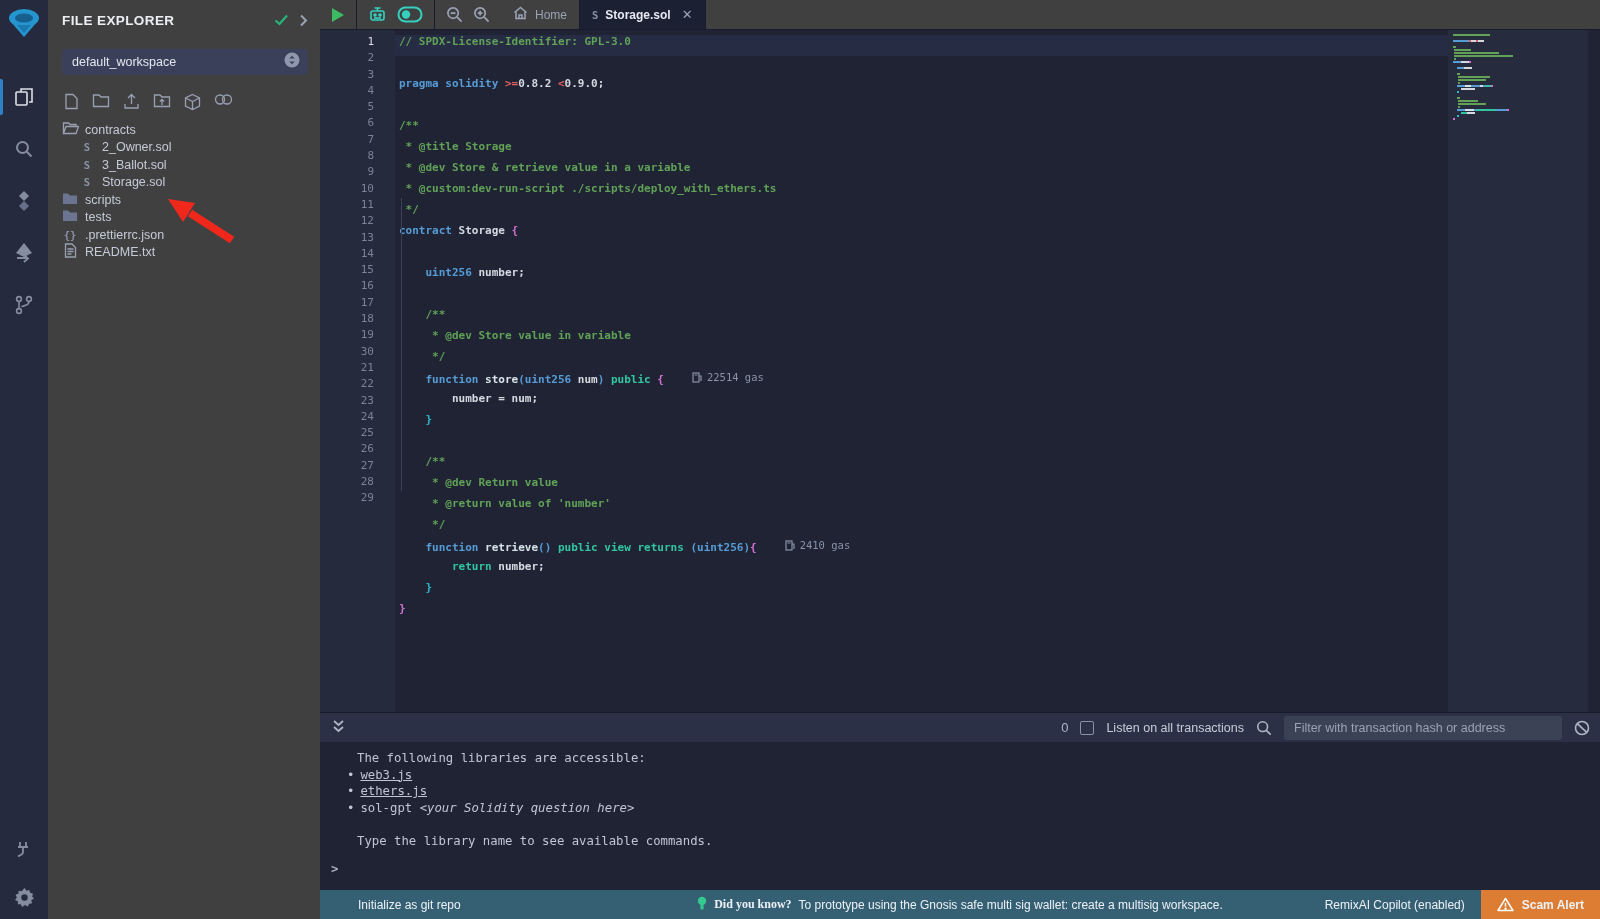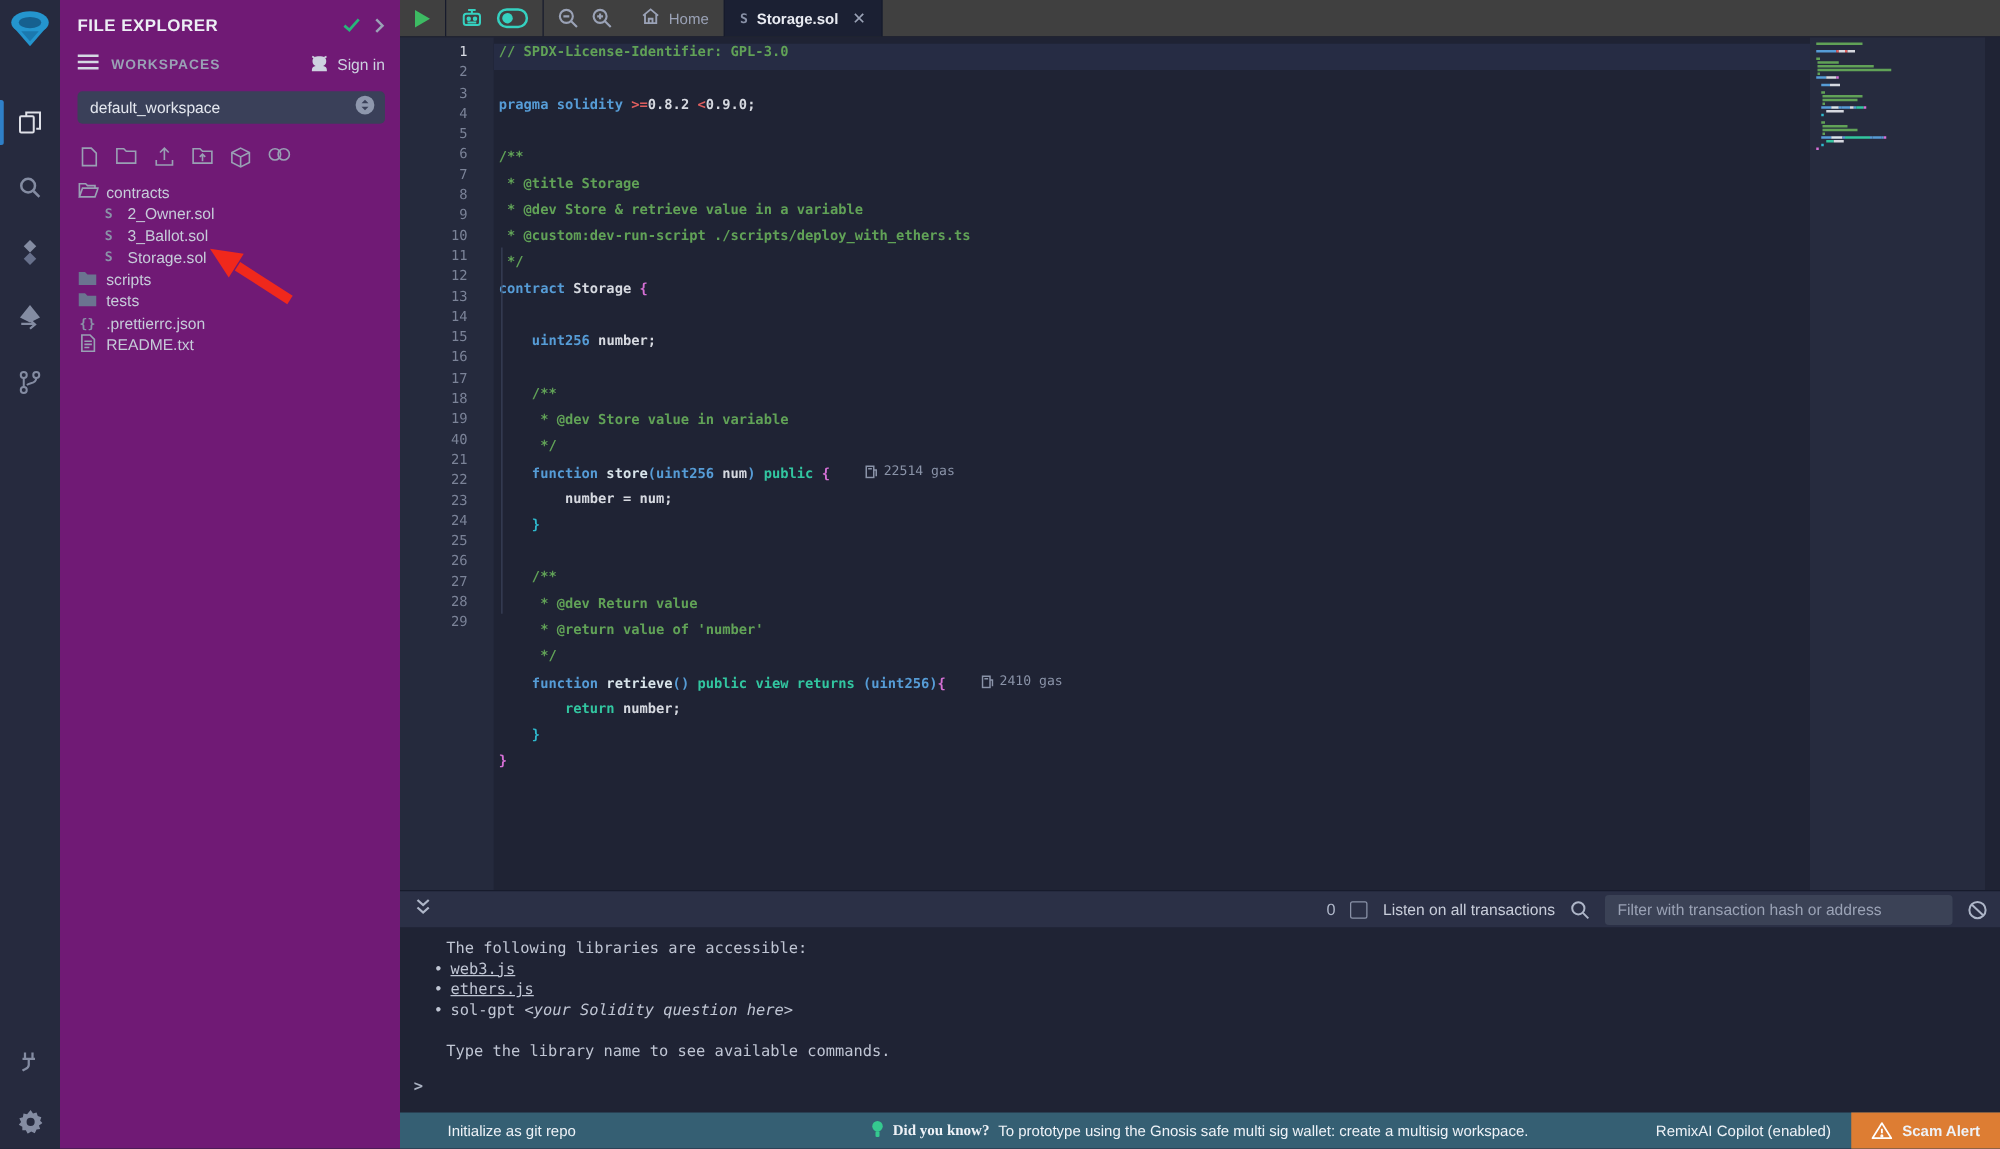--- a/index.html
+++ b/index.html
@@ -12,21 +12,21 @@
     align-items:center; position:relative; z-index:2; }
   .iconbar .logo { margin:7px 0 28px; }
   .ib-item { width:48px; height:52px; display:flex; align-items:center; justify-content:center;
     color:#79descendant; position:relative; cursor:pointer; }
   .ib-item svg, .ib-item span { opacity:.95; }
   .ib-active::before { content:""; position:absolute; left:0; top:8px; bottom:8px; width:3px;
     background:#2f80c8; border-radius:0 2px 2px 0; }
   .ib-spacer { flex:1; }
 
   
-  .filepanel { width:272px; background:#701a75; color:#c6cbd9; position:relative; z-index:1; }
+  .filepanel { width:272px; background:#404040; color:#c6cbd9; position:relative; z-index:1; }
   .fp-header { height:40px; display:flex; align-items:center; padding:0 12px 0 14px; }
   .fp-title { font-size:13.5px; font-weight:700; color:#eceef4; letter-spacing:.4px; flex:1; }
   .fp-header .hicon { margin-left:10px; display:flex; }
   .ws-row { height:24px; display:flex; align-items:center; padding:0 12px 0 14px; gap:10px; }
   .ws-label { font-size:11px; font-weight:700; letter-spacing:.8px; color:#9aa1b5; flex:1; }
   .signin { display:flex; align-items:center; gap:6px; font-size:12.5px; color:#cdd2e0; cursor:pointer; }
   .ws-select { margin:9px 12px 0 14px; height:26px; background:#3a4059; border-radius:4px;
     display:flex; align-items:center; padding:0 8px 0 10px; cursor:pointer; }
   .ws-name { flex:1; font-size:12.5px; color:#e4e7ef; }
   .fp-tools { display:flex; gap:13px; padding:18px 0 8px 16px; }
@@ -163,37 +163,20 @@
       <span class="hicon">
         <svg width="15" height="12" viewBox="0 0 15 12" fill="none" stroke="#27b67a" stroke-width="2.2">
             <path d="M1.5 6.5 L5.5 10 L13 1.5"></path>
           </svg>
       </span>
       <span class="hicon">
         <svg width="9" height="13" viewBox="0 0 9 13" fill="none" stroke="#9aa2b6" stroke-width="2">
             <path d="M2 1.5 L7 6.5 L2 11.5"></path>
           </svg>
       </span>
-    </div>
-    <div class="ws-row">
-      <span>
-        <svg width="17" height="13" viewBox="0 0 17 13" stroke="#d4d8e3" stroke-width="2">
-            <path d="M0 1.5 H17 M0 6.5 H17 M0 11.5 H17"></path>
-          </svg>
-      </span>
-      <div class="ws-label">WORKSPACES</div>
-      <div class="signin">
-        <span>
-          <svg width="17" height="14" viewBox="0 0 17 14" fill="#cdd2e0">
-            <path d="M3 5 C3 2 5 1 8.5 1 C12 1 14 2 14 5 C14 7 13 8.2 11.5 8.7 C13.5 9 14.5 10 14.5 12 V13 H2.5 V12 C2.5 10 3.5 9 5.5 8.7 C4 8.2 3 7 3 5 Z"></path>
-            <path d="M2.8 1.2 L4.6 2.2 M14.2 1.2 L12.4 2.2" stroke="#cdd2e0" stroke-width="1.4"></path>
-          </svg>
-        </span>
-        <span>Sign in</span>
-      </div>
     </div>
     <div class="ws-select">
       <span class="ws-name">default_workspace</span>
       <span>
         <svg width="16" height="16" viewBox="0 0 16 16">
           <circle cx="8" cy="8" r="7.5" fill="#8e97ad"></circle>
           <path d="M5.2 6.6 L8 3.8 L10.8 6.6 Z M5.2 9.4 L8 12.2 L10.8 9.4 Z" fill="#3a4059"></path>
         </svg>
       </span>
     </div>
@@ -359,21 +342,21 @@
           <div class="gnum">10</div>
           <div class="gnum">11</div>
           <div class="gnum">12</div>
           <div class="gnum">13</div>
           <div class="gnum">14</div>
           <div class="gnum">15</div>
           <div class="gnum">16</div>
           <div class="gnum">17</div>
           <div class="gnum">18</div>
           <div class="gnum">19</div>
-          <div class="gnum">40</div>
+          <div class="gnum">30</div>
           <div class="gnum">21</div>
           <div class="gnum">22</div>
           <div class="gnum">23</div>
           <div class="gnum">24</div>
           <div class="gnum">25</div>
           <div class="gnum">26</div>
           <div class="gnum">27</div>
           <div class="gnum">28</div>
           <div class="gnum">29</div>
         </div>

